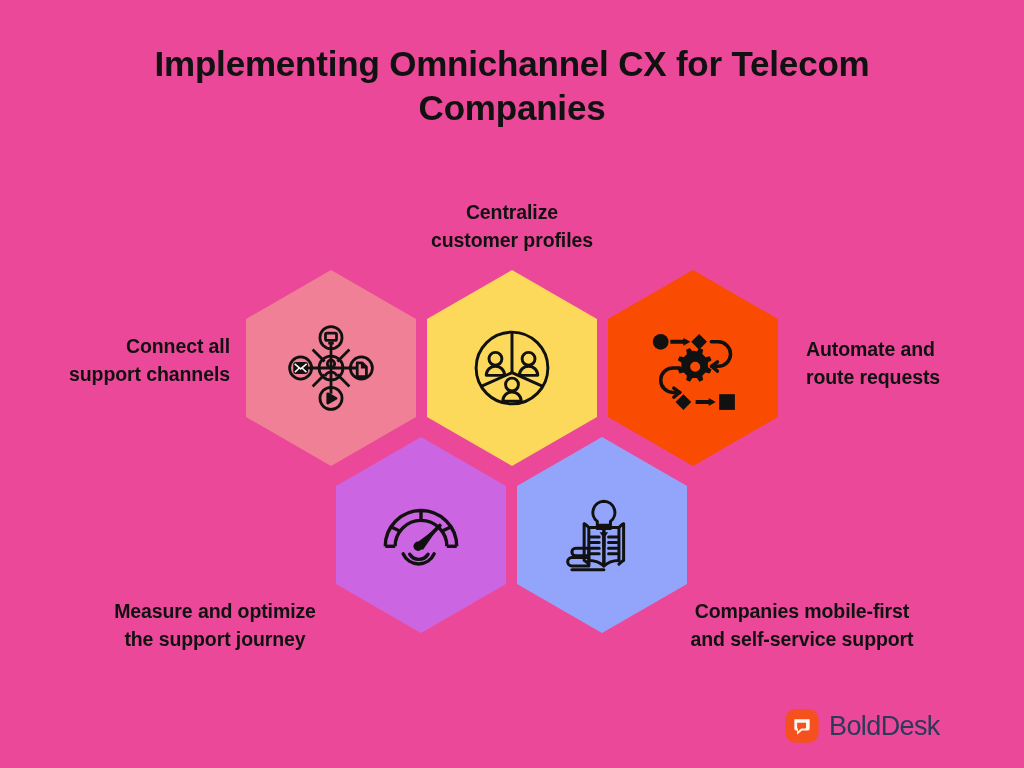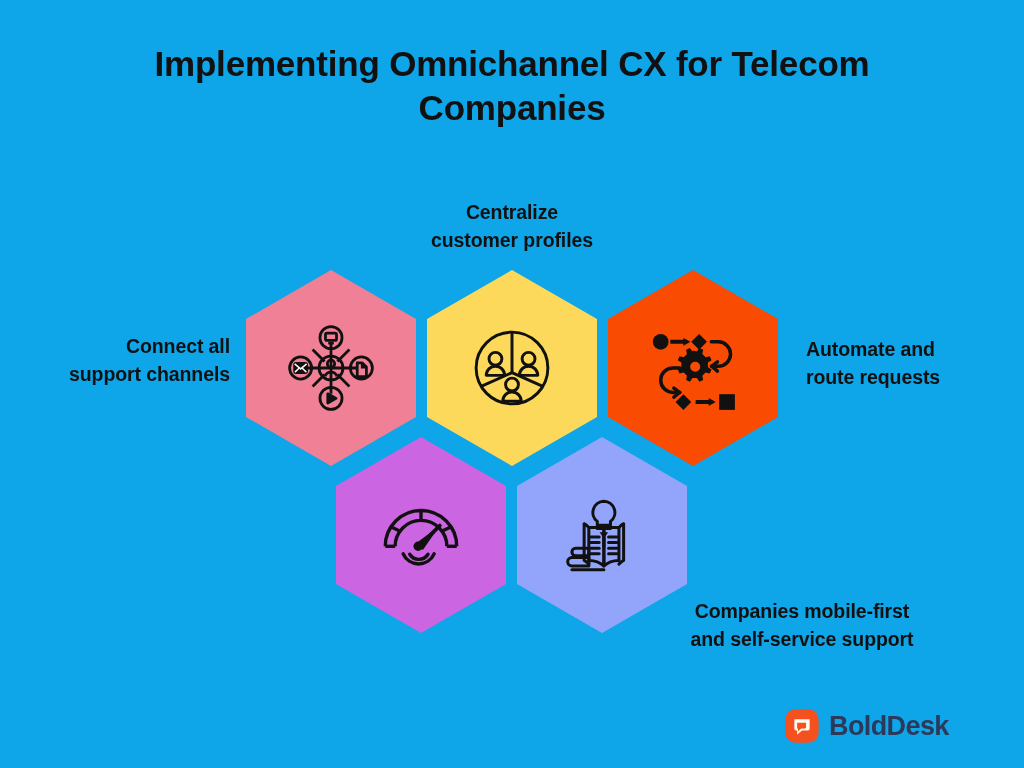--- a/index.html
+++ b/index.html
@@ -2,21 +2,21 @@
 <html><head>
 <meta charset="utf-8">
 <style>
   * { margin:0; padding:0; box-sizing:border-box; }
   html, body {
     width:1024px; height:768px;
     background:#FDF9F0;
     font-family:"Liberation Sans", sans-serif;
     overflow:hidden;
   }
-  #stage { position:relative; width:1024px; height:768px; background:#0ea5e9; }
+  #stage { position:relative; width:1024px; height:768px; background:#ec4899; }
 
   
   #title {
     position:absolute; left:62px; top:42px; width:900px;
     text-align:center;
     font-size:35px; line-height:1.25; font-weight:bold;
     color:#111111; letter-spacing:-0.2px;
   }
 
   
@@ -49,21 +49,21 @@
   #label-measure  { left:60px;  top:598px; width:310px; text-align:center; }
   #label-mobile   { left:646px; top:598px; width:312px; text-align:center; }
 
   
   #logo {
     position:absolute; left:784px; top:708px;
     display:flex; align-items:center; gap:9px;
   }
   #logo-mark { width:36px; height:36px; display:block; }
   #logo-text {
-    font-size:27px; font-weight:bold; color:#2B3A5B;
+    font-size:27px; font-weight:normal; color:#2B3A5B;
     letter-spacing:-0.6px; white-space:nowrap;
   }
 </style>
 </head>
 <body>
 
 <div id="stage">
 
   <h1 id="title">Implementing Omnichannel CX for Telecom Companies</h1>
 
@@ -182,20 +182,22 @@
       </svg>
     </span>
   </div>
 
   <div class="label" id="label-profiles">Centralize
 customer profiles</div>
   <div class="label" id="label-channels">Connect all
 support channels</div>
   <div class="label" id="label-automate">Automate and
 route requests</div>
+  <div class="label" id="label-measure">Measure and optimize
+the support journey</div>
   <div class="label" id="label-mobile">Companies mobile-first
 and self-service support</div>
 
   <div id="logo">
     <svg id="logo-mark" viewBox="0 0 40 40">
       <rect x="1.5" y="1.5" width="37" height="37" rx="11" fill="#F4511E"></rect>
       <path d="M11.5 12.5 h17 v10.5 a2 2 0 0 1 -2 2 h-6.5 l-5.5 4.8 v-4.8 h-1 a2 2 0 0 1 -2 -2 z" fill="#FDF9F0"></path>
       <path d="M15.5 16.5 h9 v5 a1.2 1.2 0 0 1 -1.2 1.2 h-4.1 l-3.7 3.1 v-3.1 h-0.9 v-6.2 z" fill="#F4511E"></path>
     </svg>
     <span id="logo-text">BoldDesk</span>

